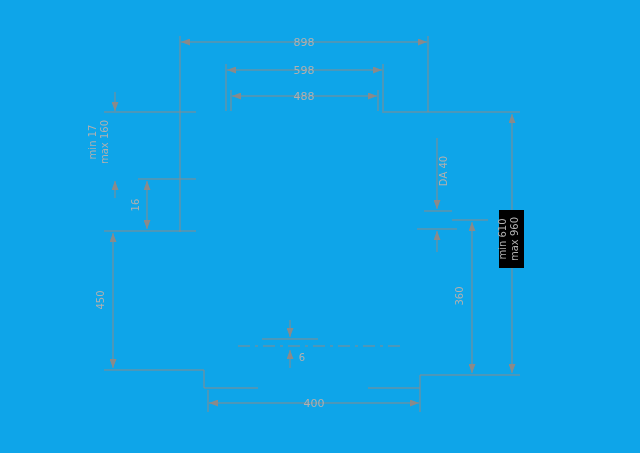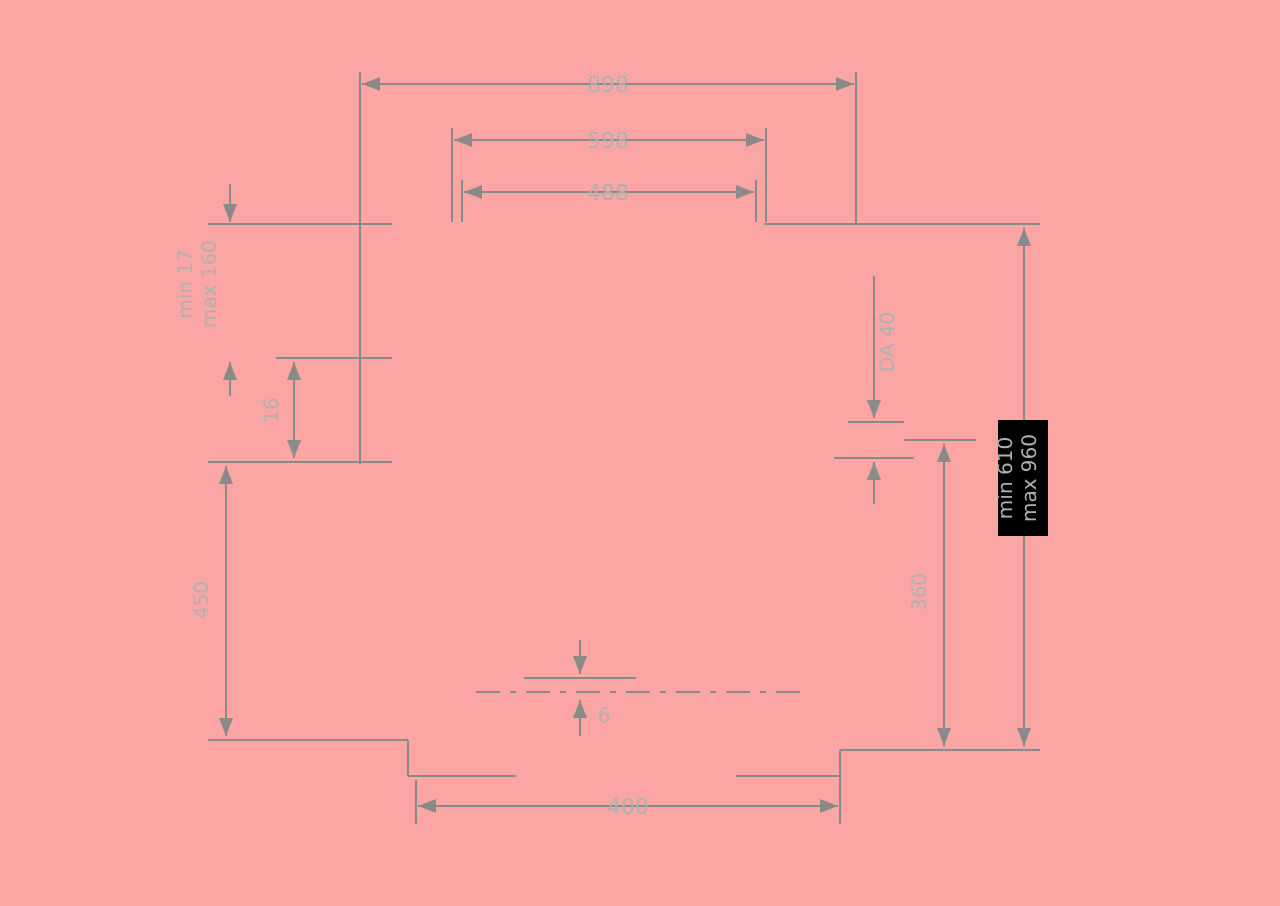--- a/index.html
+++ b/index.html
@@ -4,21 +4,21 @@
 <style>
   html, body {
     margin: 0;
     padding: 0;
     background: #000;
   }
   .stage {
     position: relative;
     width: 640px;
     height: 453px;
-    background: #fca5a5;
+    background: #0ea5e9;
     overflow: hidden;
     font-family: "DejaVu Sans", sans-serif;
   }
   svg { display: block; }
   .ln line, .ln path, .ln polyline {
     stroke: #8a8a8a;
     stroke-width: 1;
     fill: none;
   }
   .dash {

